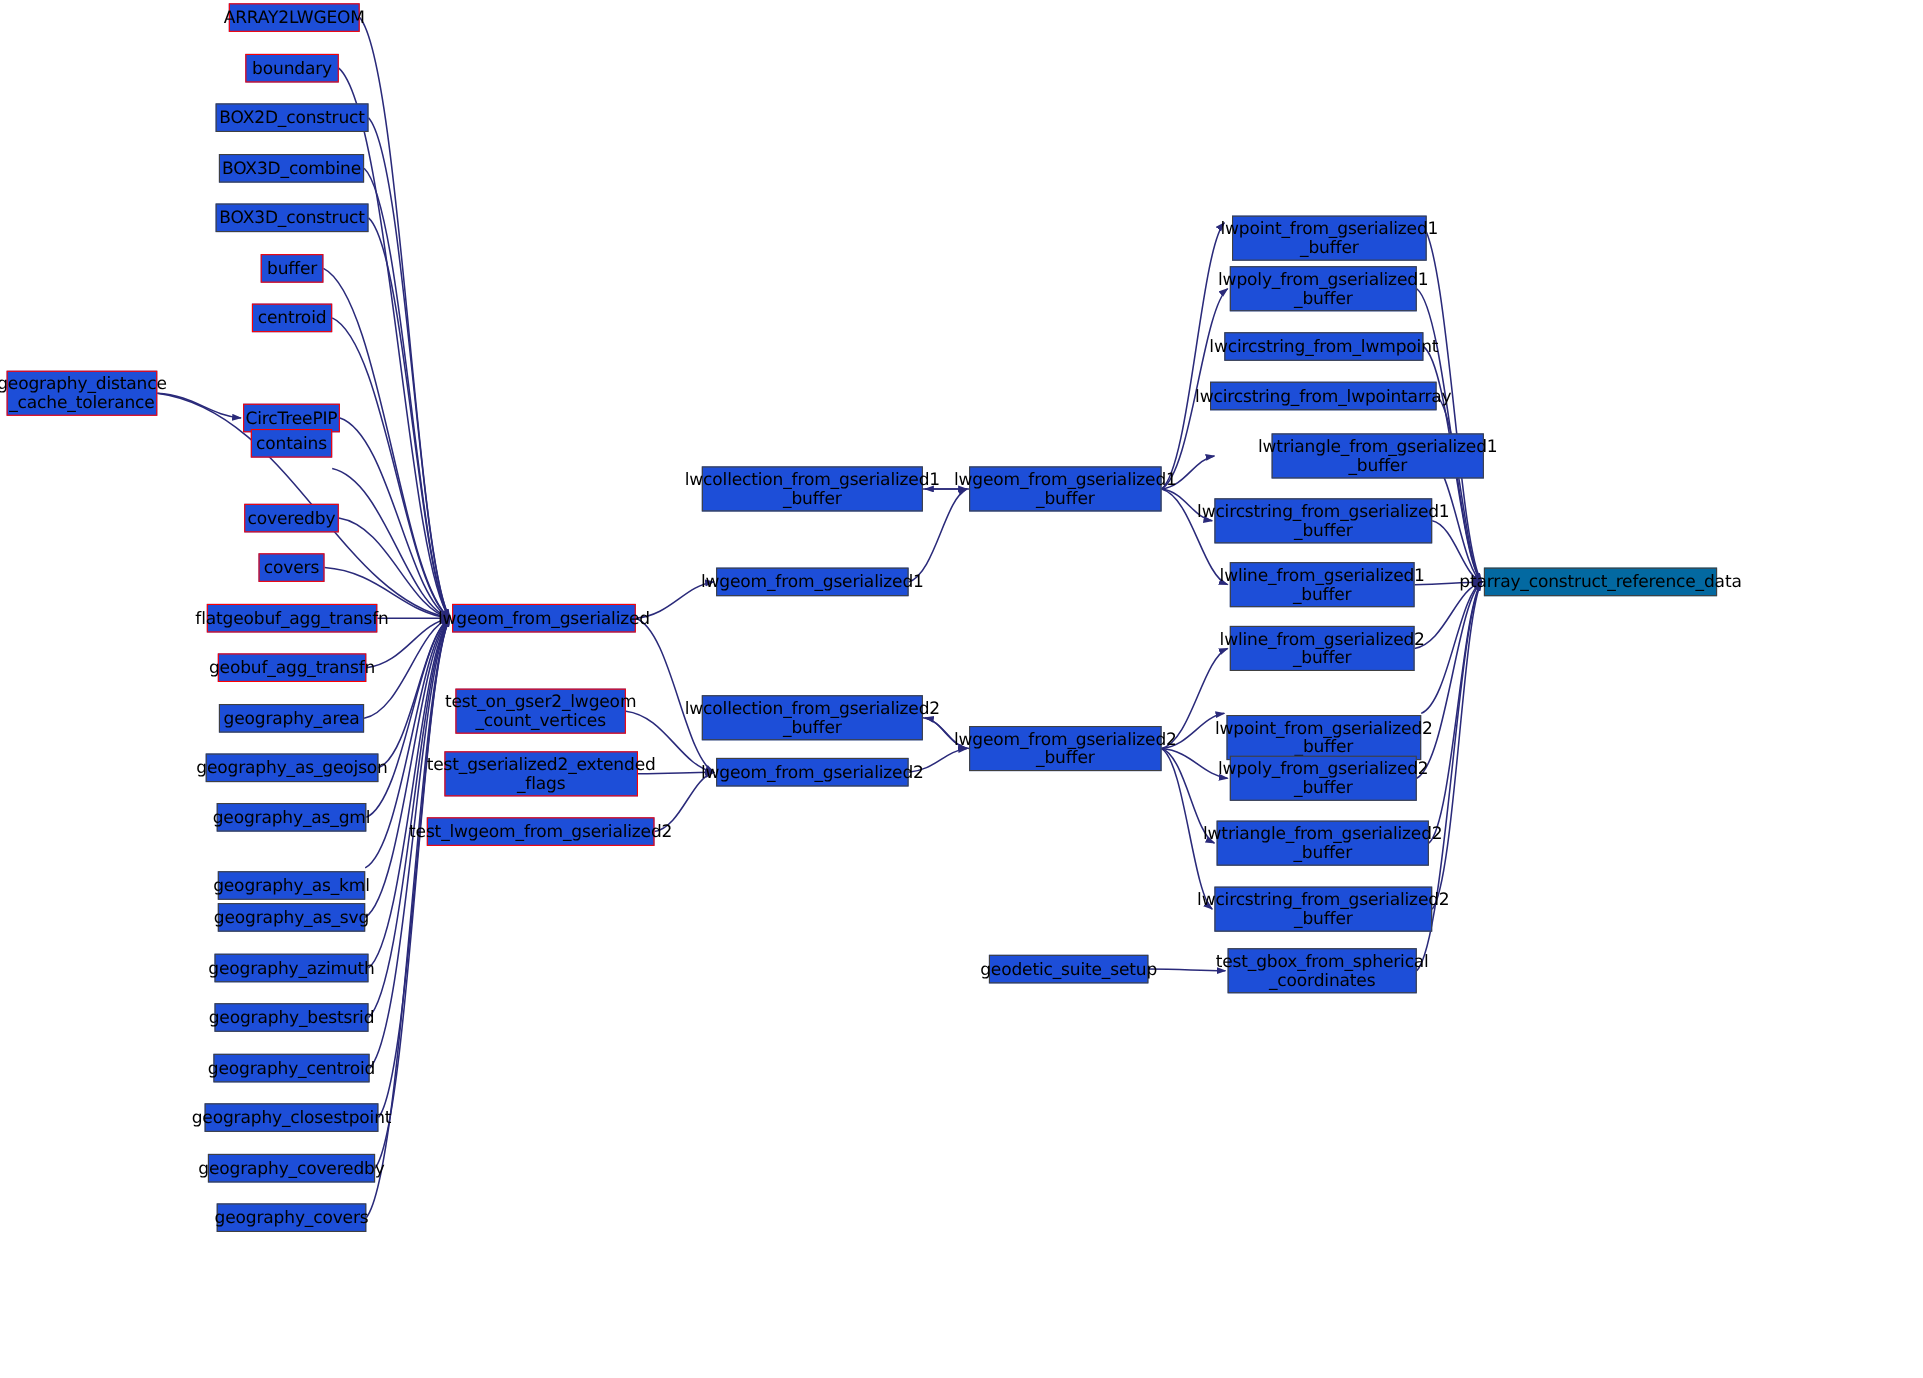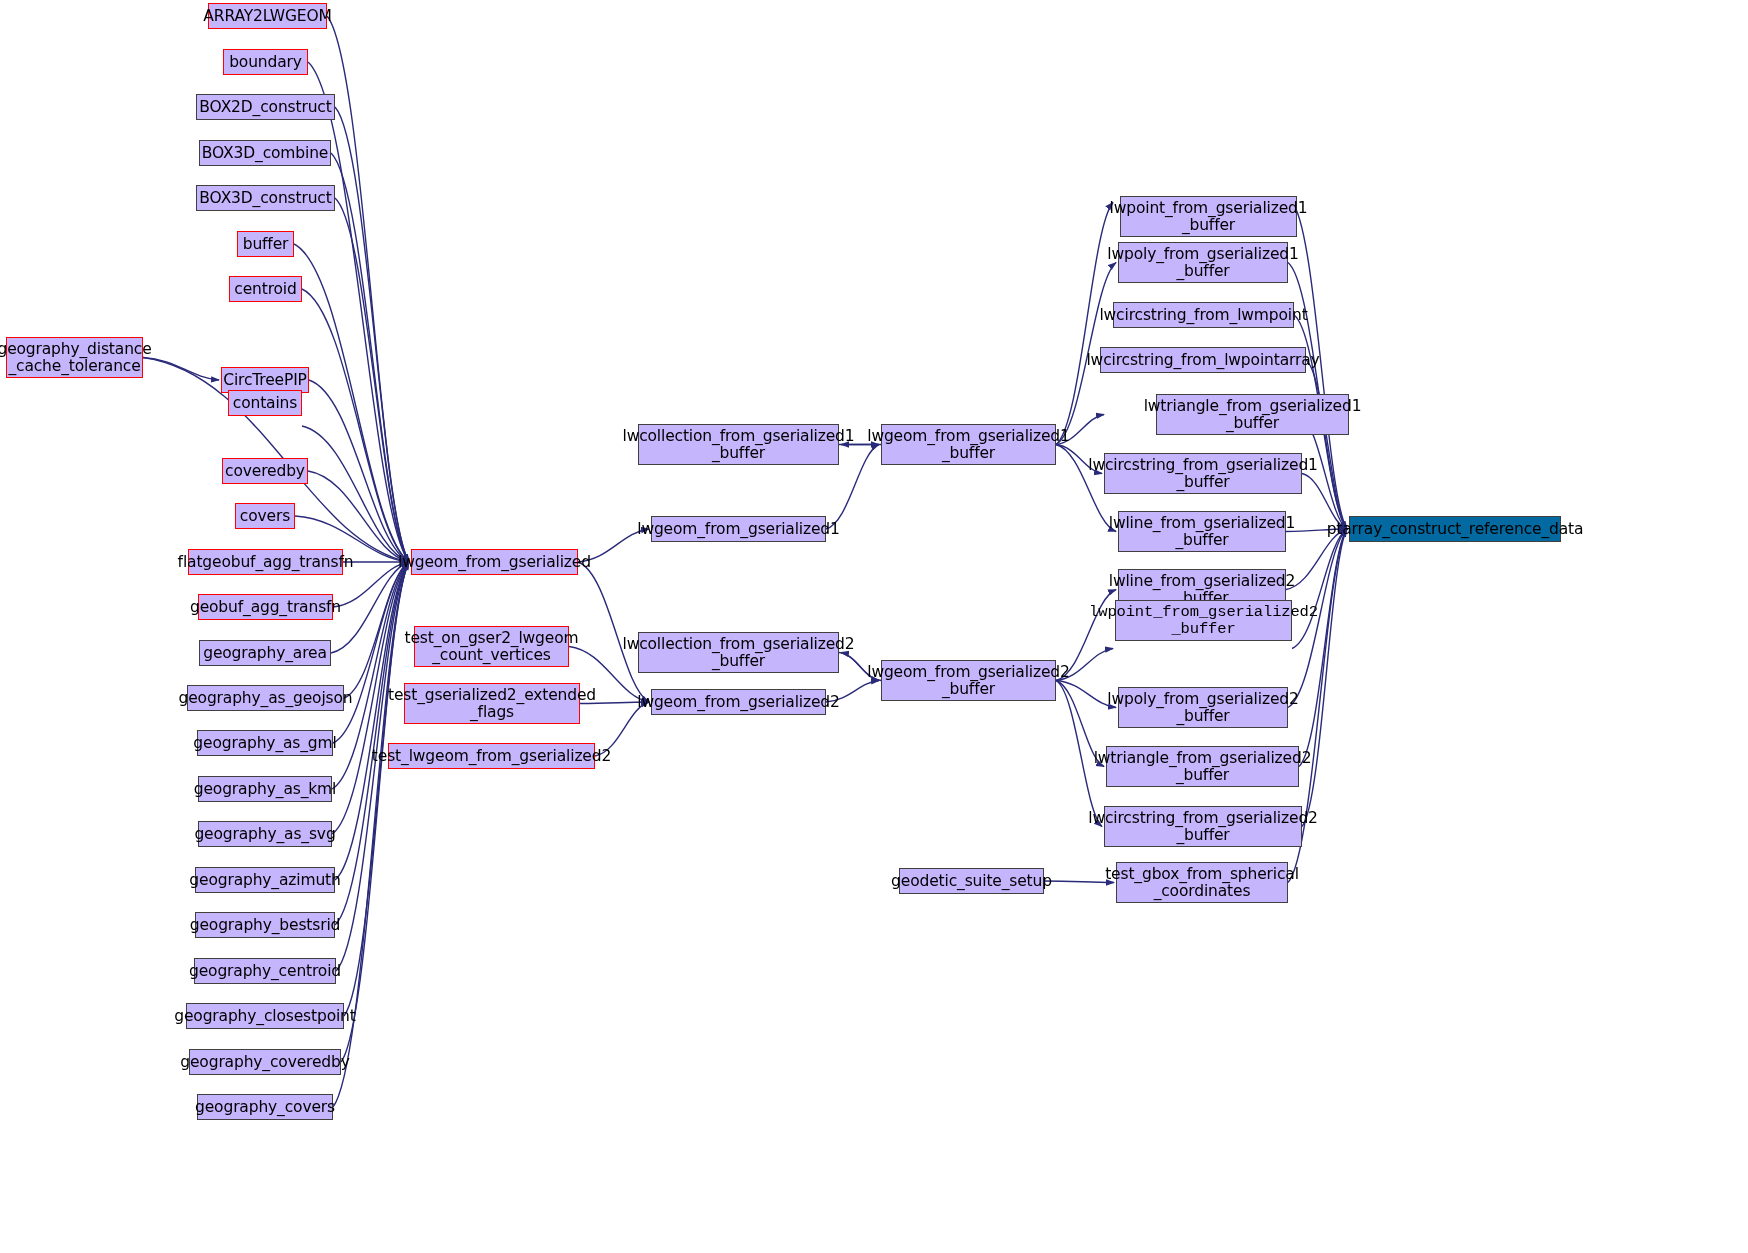--- a/index.html
+++ b/index.html
@@ -19,21 +19,21 @@
     position: absolute;
     left: 0;
     top: 0;
     width: 1748px;
     height: 1253px;
     pointer-events: none;
   }
   .node {
     position: absolute;
     box-sizing: border-box;
-    background: #c4b5fd;
+    background: #1d4ed8;
     border: 1px solid #404040;
     display: flex;
     align-items: center;
     justify-content: center;
     text-align: center;
     font-size: 15.5px;
     line-height: 17px;
     color: #000000;
     white-space: pre-line;
     letter-spacing: -0.15px;
@@ -133,21 +133,21 @@
 _cache_tolerance</span></div>
       <div class="node red" style="left: 221px; top: 367px; width: 88px; height: 26px;"><span>CircTreePIP</span></div>
       <div class="node red" style="left: 228px; top: 390px; width: 74px; height: 26px;"><span>contains</span></div>
       <div class="node red" style="left: 222px; top: 458px; width: 86px; height: 26px;"><span>coveredby</span></div>
       <div class="node red" style="left: 235px; top: 503px; width: 60px; height: 26px;"><span>covers</span></div>
       <div class="node red" style="left: 188px; top: 549px; width: 155px; height: 26px;"><span>flatgeobuf_agg_transfn</span></div>
       <div class="node red" style="left: 198px; top: 594px; width: 135px; height: 26px;"><span>geobuf_agg_transfn</span></div>
       <div class="node" style="left: 199px; top: 640px; width: 132px; height: 26px;"><span>geography_area</span></div>
       <div class="node" style="left: 187px; top: 685px; width: 157px; height: 26px;"><span>geography_as_geojson</span></div>
       <div class="node" style="left: 197px; top: 730px; width: 136px; height: 26px;"><span>geography_as_gml</span></div>
-      <div class="node" style="left: 198px; top: 776px; width: 134px; height: 26px;"><span>geography_as_kml</span></div>
+      <div class="node" style="left: 198px; top: 792px; width: 134px; height: 26px;"><span>geography_as_kml</span></div>
       <div class="node" style="left: 198px; top: 821px; width: 134px; height: 26px;"><span>geography_as_svg</span></div>
       <div class="node" style="left: 195px; top: 867px; width: 140px; height: 26px;"><span>geography_azimuth</span></div>
       <div class="node" style="left: 195px; top: 912px; width: 140px; height: 26px; justify-content: center;"><span>geography_bestsrid</span></div>
       <div class="node" style="left: 194px; top: 958px; width: 142px; height: 26px;"><span>geography_centroid</span></div>
       <div class="node" style="left: 186px; top: 1003px; width: 158px; height: 26px;"><span>geography_closestpoint</span></div>
       <div class="node" style="left: 189px; top: 1049px; width: 152px; height: 26px;"><span>geography_coveredby</span></div>
       <div class="node" style="left: 197px; top: 1094px; width: 136px; height: 26px;"><span>geography_covers</span></div>
       <div class="node red" style="left: 411px; top: 549px; width: 167px; height: 26px;"><span>lwgeom_from_gserialized</span></div>
       <div class="node red" style="left: 414px; top: 626px; width: 155px; height: 41px;"><span>test_on_gser2_lwgeom
 _count_vertices</span></div>
@@ -172,21 +172,21 @@
       <div class="node" style="left: 1113px; top: 302px; width: 181px; height: 26px;"><span>lwcircstring_from_lwmpoint</span></div>
       <div class="node" style="left: 1100px; top: 347px; width: 206px; height: 26px;"><span>lwcircstring_from_lwpointarray</span></div>
       <div class="node" style="left: 1156px; top: 394px; width: 193px; height: 41px;"><span>lwtriangle_from_gserialized1
 _buffer</span></div>
       <div class="node" style="left: 1104px; top: 453px; width: 198px; height: 41px;"><span>lwcircstring_from_gserialized1
 _buffer</span></div>
       <div class="node" style="left: 1118px; top: 511px; width: 168px; height: 41px;"><span>lwline_from_gserialized1
 _buffer</span></div>
       <div class="node" style="left: 1118px; top: 569px; width: 168px; height: 41px;"><span>lwline_from_gserialized2
 _buffer</span></div>
-      <div class="node" style="left: 1115px; top: 600px; width: 177px; height: 41px; font-family: Liberation Mono, monospace;"><span>lwpoint_from_gserialized2
+      <div class="node" style="left: 1115px; top: 650px; width: 177px; height: 41px;"><span>lwpoint_from_gserialized2
 _buffer</span></div>
       <div class="node" style="left: 1118px; top: 687px; width: 170px; height: 41px;"><span>lwpoly_from_gserialized2
 _buffer</span></div>
       <div class="node" style="left: 1106px; top: 746px; width: 193px; height: 41px;"><span>lwtriangle_from_gserialized2
 _buffer</span></div>
       <div class="node" style="left: 1104px; top: 806px; width: 198px; height: 41px;"><span>lwcircstring_from_gserialized2
 _buffer</span></div>
       <div class="node" style="left: 1116px; top: 862px; width: 172px; height: 41px;"><span>test_gbox_from_spherical
 _coordinates</span></div>
       <div class="node target" style="left: 1349px; top: 516px; width: 212px; height: 26px;"><span>ptarray_construct_reference_data</span></div>

